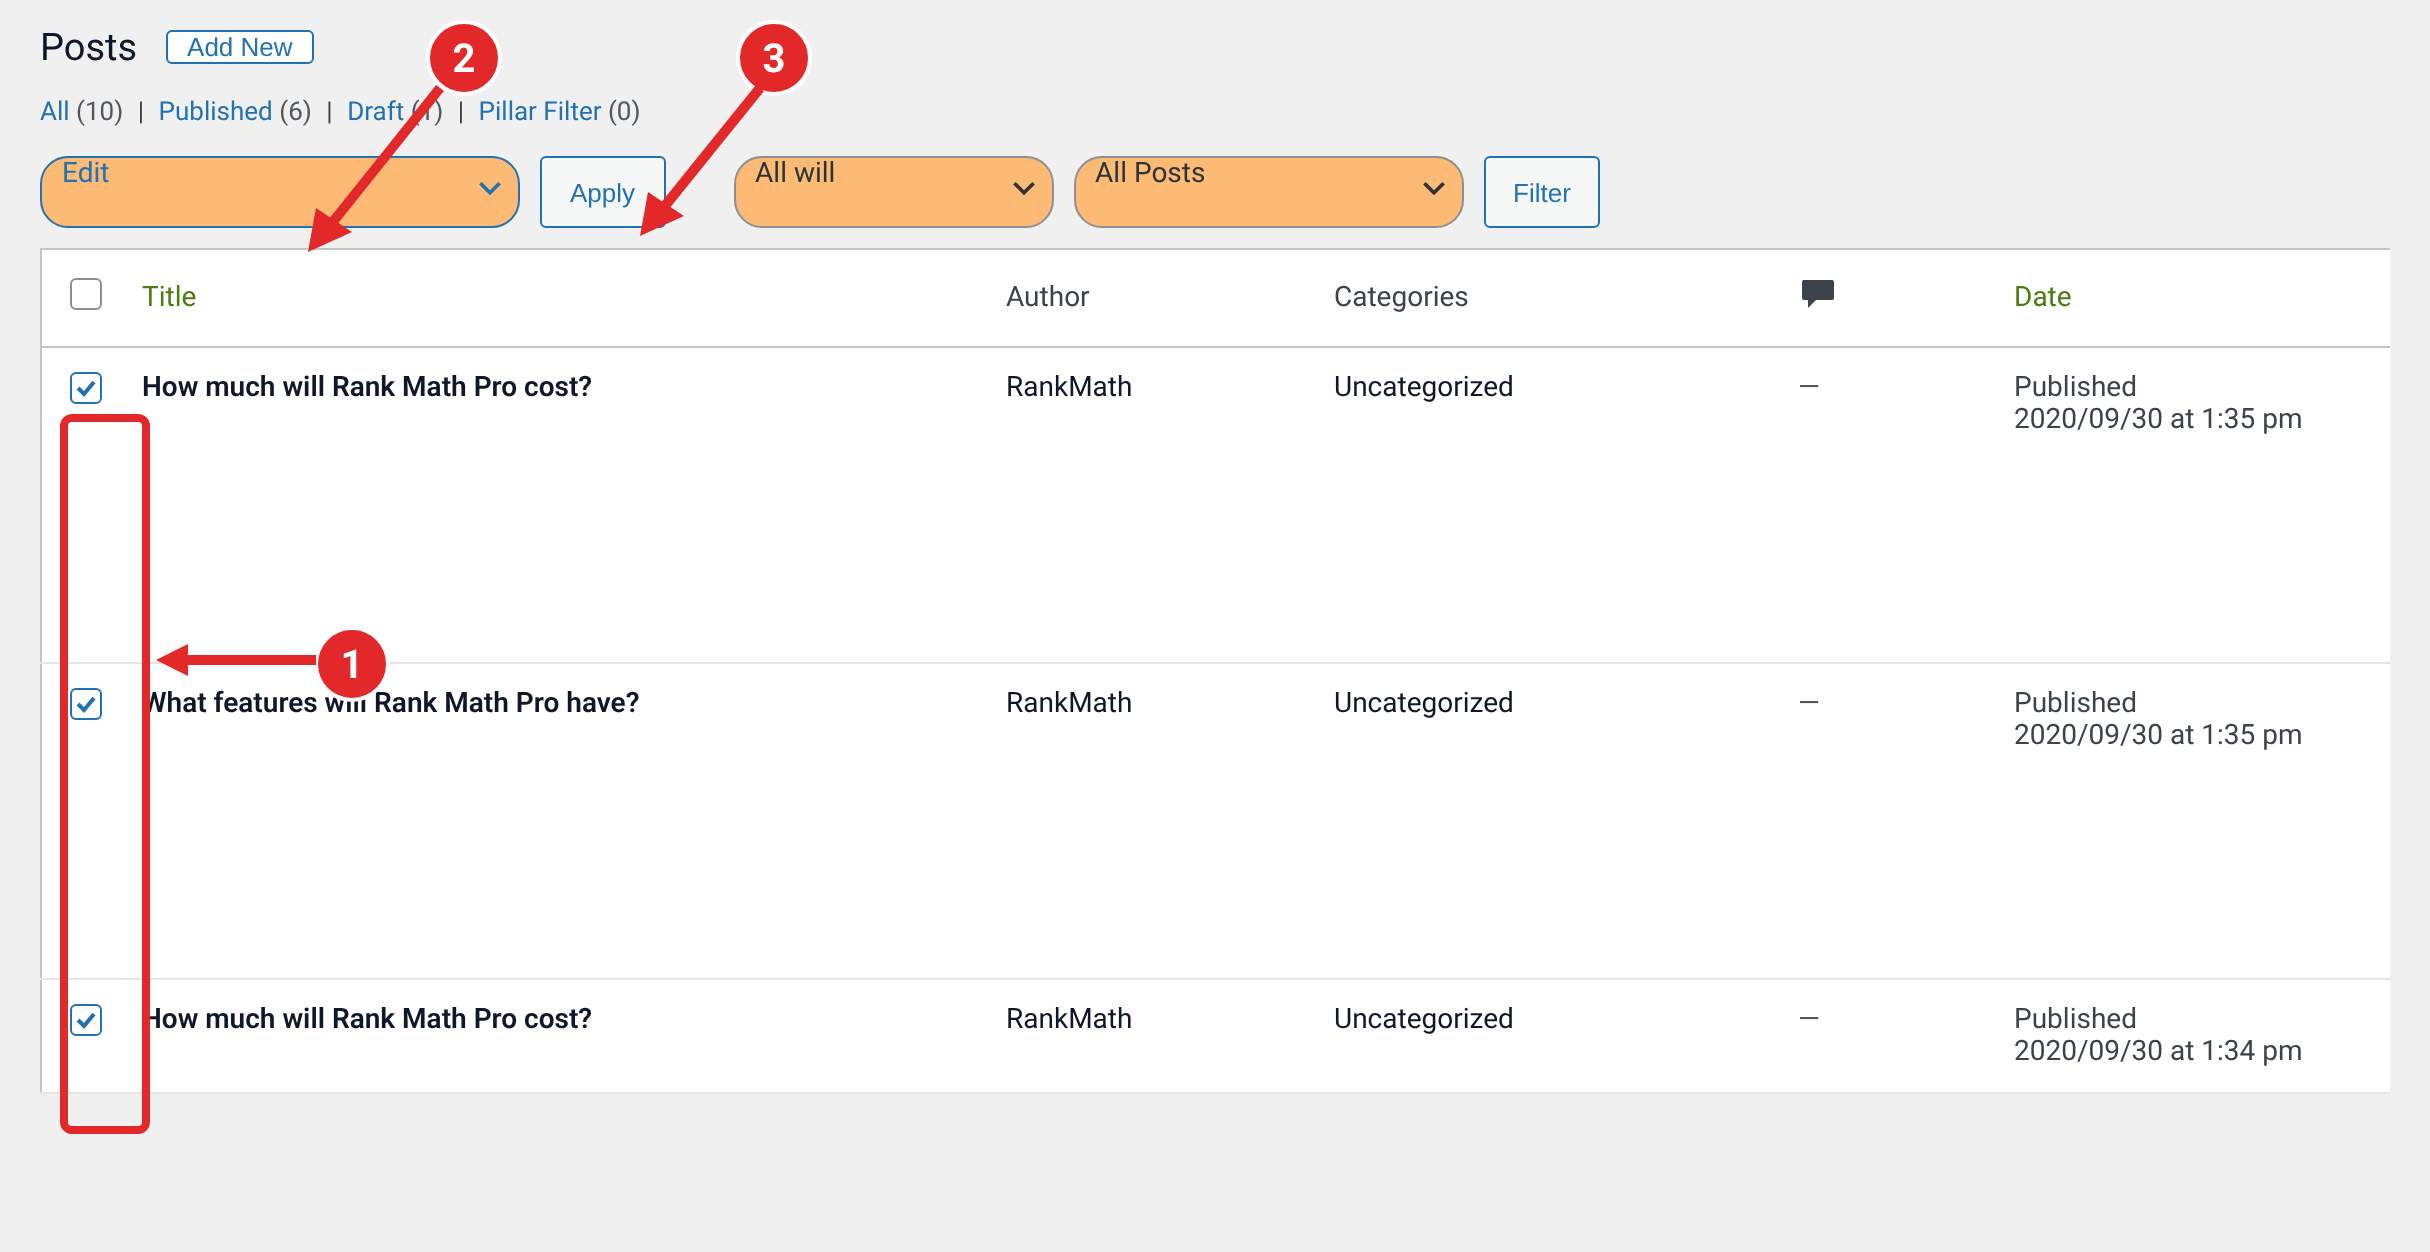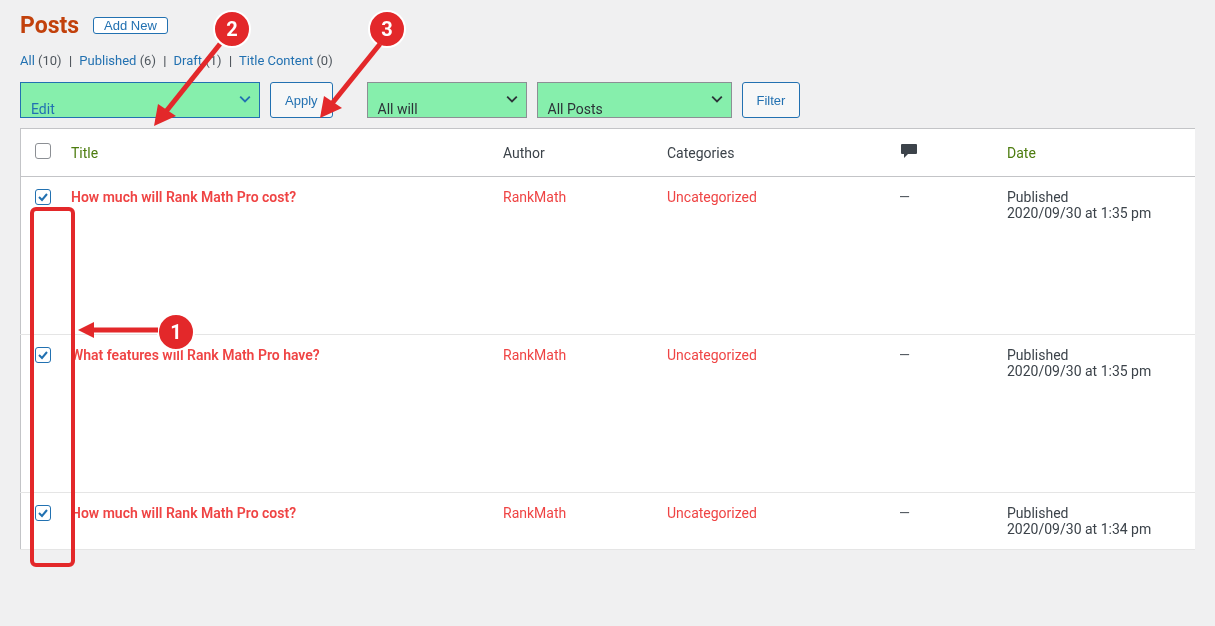--- a/index.html
+++ b/index.html
@@ -16,23 +16,23 @@
   .wrap {
     padding: 12px 20px 0 20px;
   }
   .page-heading {
     display: flex;
     align-items: center;
     gap: 14px;
     margin-bottom: 14px;
   }
   h1 {
-    font-size: 23px;
-    font-weight: 700;
-    color: #c2410c;
+    font-size: 19px;
+    font-weight: 400;
+    color: #0f172a;
   }
   .add-new {
     font-size: 13px;
     color: #2271b1;
     background: #fff;
     border: 1px solid #2271b1;
     border-radius: 3px;
     padding: 0 10px;
     cursor: pointer;
   }
@@ -44,26 +44,26 @@
   .subsubsub .count { color: #50575e; }
   .subsubsub .sep { color: #3c434a; padding: 0 4px; }
   .tablenav {
     display: flex;
     align-items: center;
     gap: 10px;
     margin-bottom: 10px;
   }
   .select-wrap {
     position: relative;
-    background: #86efac;
+    background: #fdba74;
     border: 1px solid #8c8f94;
-    border-radius: 0;
+    border-radius: 14px;
     height: 36px;
     display: flex;
-    align-items: flex-end;
+    align-items: flex-start;
     padding: 0 30px 0 10px;
     font-size: 14px;
     color: #2c3338;
     cursor: pointer;
   }
   .select-wrap .chev {
     position: absolute;
     right: 8px;
     top: 50%;
     transform: translateY(-50%);
@@ -110,21 +110,21 @@
   }
   table.posts tbody tr {
     border-bottom: 1px solid #e5e5e5;
   }
   table.posts td {
     padding: 12px 10px;
     vertical-align: top;
     font-size: 14px;
   }
   td.title a, td.author a, td.category a {
-    color: #ef4444;
+    color: #0f172a;
     text-decoration: none;
   }
   td.title a { font-weight: 600; font-size: 14px; }
   td.comments { color: #50575e; }
   td.date { color: #3c434a; font-size: 13px; }
   .col-check { width: 40px; padding-left: 14px !important; }
   .col-title { width: 432px; }
   .col-author { width: 164px; }
   .col-cats { width: 232px; }
   .col-comments { width: 108px; text-align:left; }
@@ -187,21 +187,21 @@
     <button class="add-new">Add New</button>
   </div>
 
   <div class="subsubsub">
     <a href="#"><span>All</span> <span class="count">(10)</span></a>
     <span class="sep">|</span>
     <a href="#"><span>Published</span> <span class="count">(6)</span></a>
     <span class="sep">|</span>
     <a href="#"><span>Draft</span> <span class="count">(1)</span></a>
     <span class="sep">|</span>
-    <a href="#"><span>Title Content</span> <span class="count">(0)</span></a>
+    <a href="#"><span>Pillar Filter</span> <span class="count">(0)</span></a>
   </div>
 
   <div class="tablenav">
     <div class="select-wrap bulk">
       <span>Edit</span>
       <span class="chev">
         <svg width="12" height="12" viewBox="0 0 10 10">
             <path d="M1 3 L5 7 L9 3" stroke="currentColor" stroke-width="1.5" fill="none"></path>
           </svg>
       </span>

